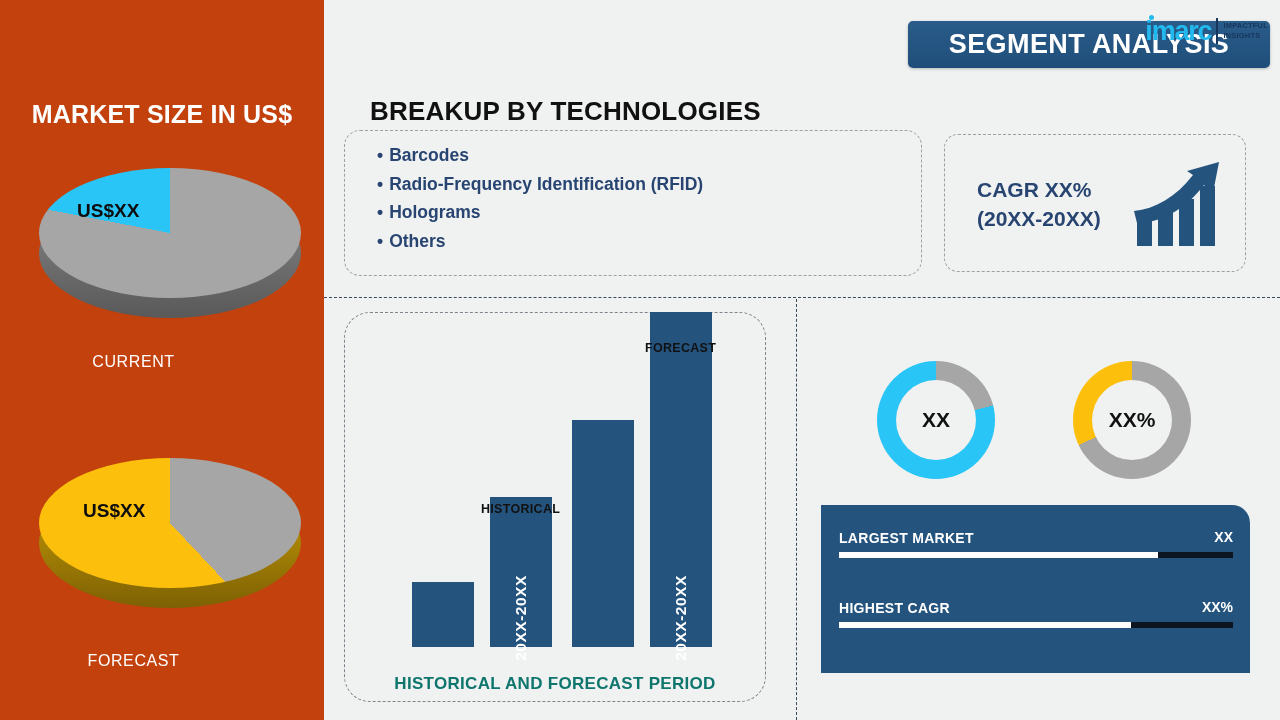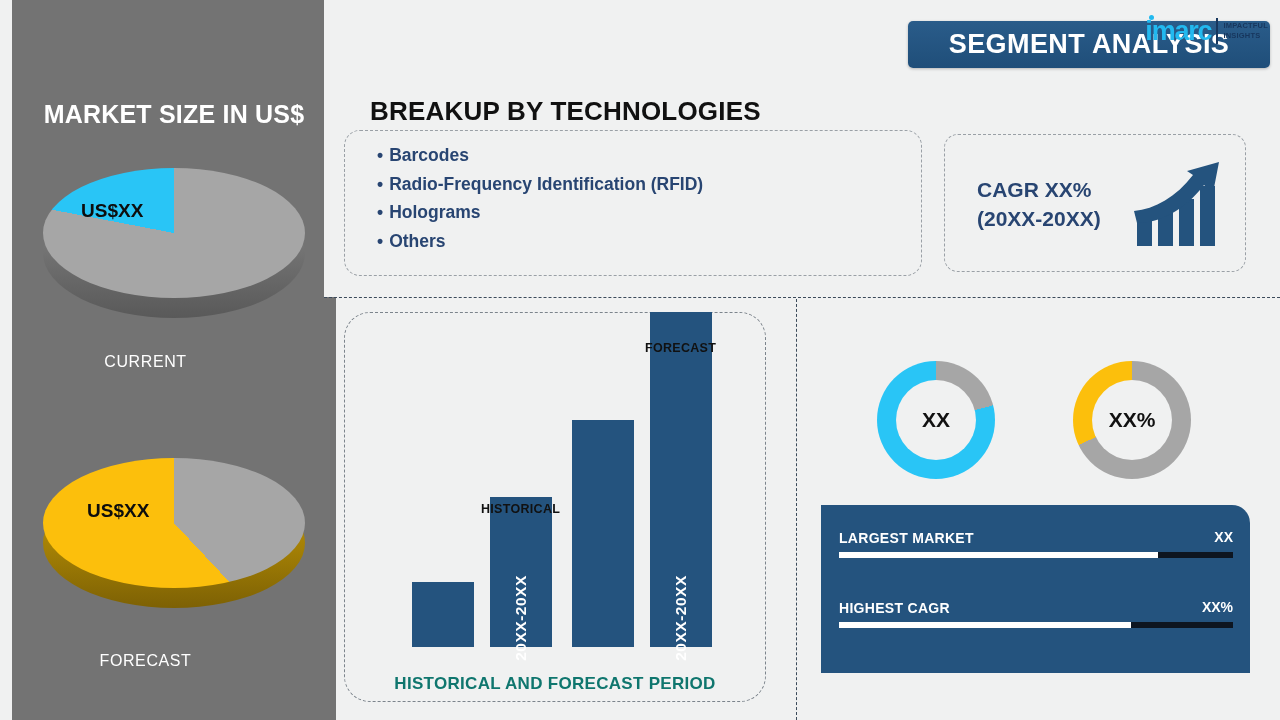--- a/index.html
+++ b/index.html
@@ -6,28 +6,28 @@
   html,body { width:1280px; height:720px; overflow:hidden; }
   body {
     font-family:"Liberation Sans", sans-serif;
     background:#f0f0f0;
     position:relative;
   }
   .canvas { position:absolute; inset:0; width:1280px; height:720px; background:#f0f1f1; }
 
   
   .sidebar {
-    position:absolute; left:12px; top:0; width:324px; height:720px;
-    background:#737373;
+    position:absolute; left:0; top:0; width:324px; height:720px;
+    background:#c2410c;
   }
   .sidebar-title {
     position:absolute; top:100px; left:0; width:324px; text-align:center;
     color:#ffffff; font-size:25px; font-weight:bold; letter-spacing:.2px;
   }
-  .pie-wrap { position:absolute; left:0; width:324px; }
+  .pie-wrap { position:absolute; left:0; width:324px;padding-left:8px; }
   .pie-wrap.current  { top:150px; }
   .pie-wrap.forecast { top:440px; }
   .pie-stage { position:relative; width:324px; height:175px; }
   
   .pie-depth {
     position:absolute; left:31px; top:38px; width:262px; height:130px;
     border-radius:50%;
     background:linear-gradient(180deg,#8f8f8f 0%,#6f6f6f 55%,#595959 100%);
   }
   .pie-depth.gold {

